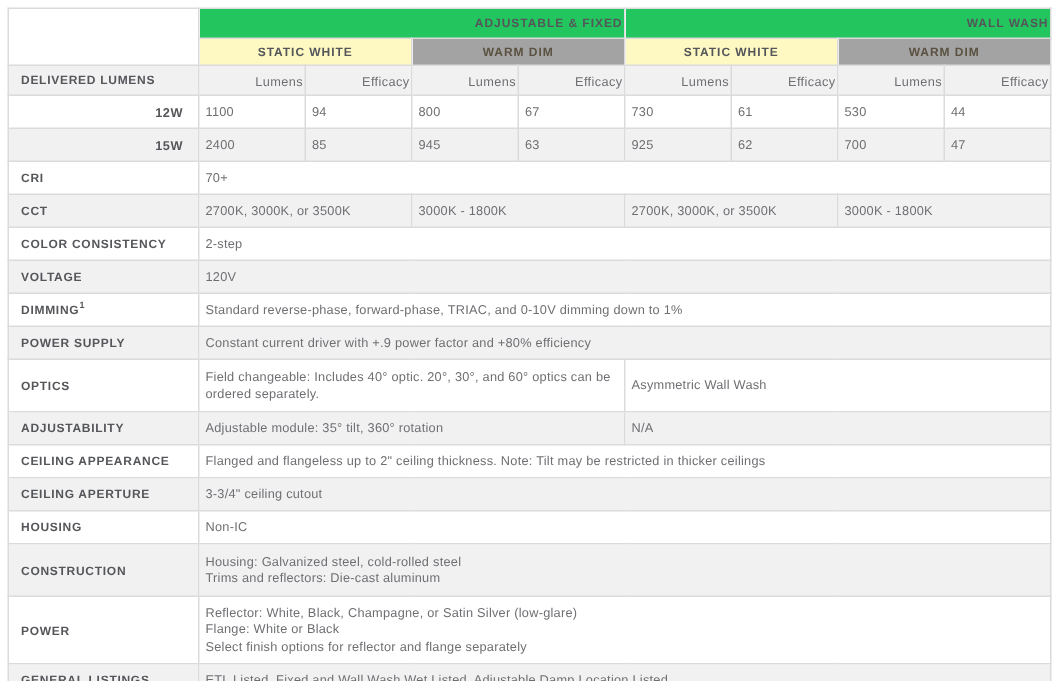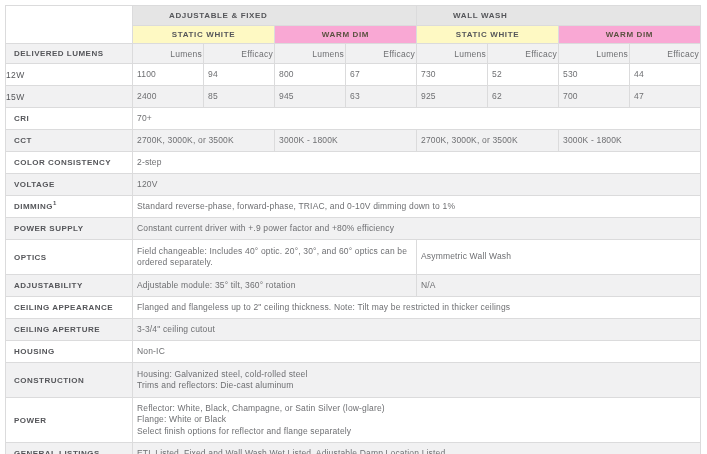--- a/index.html
+++ b/index.html
@@ -11,26 +11,26 @@
   col.c-label{width:127px;}
   col.c-data{width:71px;}
   
   tr.h1 td{height:17px;}
   tr.h2 td{height:15px;}
   tr.std td{height:17px;}
   tr.tall2 td{height:30px;}
   tr.tall3 td{height:40px;}
   
   .corner{background:#ffffff;}
-  .group{font-size:8px;font-weight:bold;letter-spacing:.08em;color:#55565a;text-align:left;background:#e5e5e5;padding-left:36px;}
+  .group{font-size:8px;font-weight:bold;letter-spacing:.08em;color:#55565a;text-align:right;background:#22c55e;padding-left:36px;}
   .subgroup{font-size:8px;font-weight:bold;letter-spacing:.08em;color:#55565a;text-align:center;background:#fef9c3;}
-  .warm{background:#f9a8d4;color:#5a5140;}
+  .warm{background:#a3a3a3;color:#5a5140;}
   .colhead{font-size:8.5px;color:#6e6f72;text-align:right;letter-spacing:.03em;}
   .lbl{font-size:8px;font-weight:bold;letter-spacing:.06em;color:#55565a;text-align:left;padding-left:8px;margin-left:16px;}
-  .wat{font-weight:normal;letter-spacing:.04em;padding-right:10px;padding-left:0;color:#55565a;font-size:8.5px;}
+  .wat{font-weight:bold;letter-spacing:.04em;text-align:right;padding-right:10px;padding-left:0;color:#55565a;font-size:8.5px;}
   .val{font-size:8.5px;color:#6e6f72;text-align:left;letter-spacing:.02em;line-height:11.5px;padding:2px 4px;}
   tr.gray td{background:#f1f1f2;}
   sup{font-size:6px;vertical-align:super;line-height:0;}
 </style>
 </head>
 <body>
 
 <div class="sheet">
   <table>
     <colgroup>
@@ -71,21 +71,21 @@
       <td class="colhead">Efficacy</td>
     </tr>
 
     <tr class="std">
       <td class="lbl wat">12W</td>
       <td class="val">1100</td>
       <td class="val">94</td>
       <td class="val">800</td>
       <td class="val">67</td>
       <td class="val">730</td>
-      <td class="val">52</td>
+      <td class="val">61</td>
       <td class="val">530</td>
       <td class="val">44</td>
     </tr>
 
     <tr class="std gray">
       <td class="lbl wat">15W</td>
       <td class="val">2400</td>
       <td class="val">85</td>
       <td class="val">945</td>
       <td class="val">63</td>

